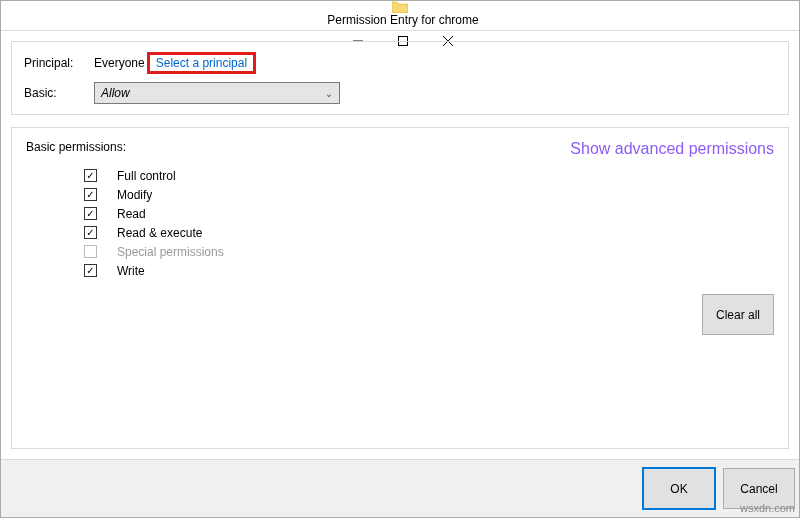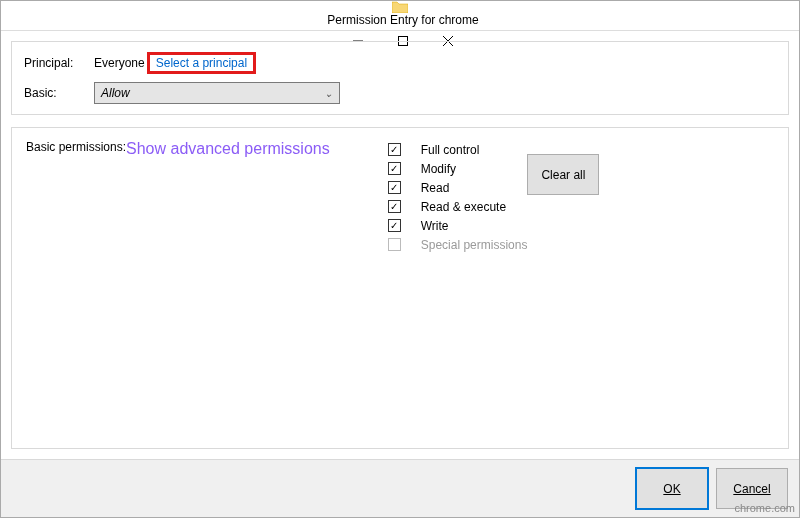--- a/index.html
+++ b/index.html
@@ -15,33 +15,33 @@
     .content { padding: 10px; flex: 1; display: flex; flex-direction: column; gap: 12px; }
     .panel { border: 1px solid #d9d9d9; padding: 10px 12px; }
     .row { display: flex; align-items: center; margin-bottom: 8px; }
     .row:last-child { margin-bottom: 0; }
     .label-col { width: 70px; font-size: 12px; }
     .principal-val { font-size: 12px; margin-right: 2px; }
     .link-box { border: 3px solid #e21b1b; padding: 1px 6px; }
     .link { color: #0066cc; font-size: 12px; cursor: pointer; }
     .select { width: 246px; height: 22px; border: 1px solid #7a7a7a; background: #e5e5e5; font-size: 12px; padding: 0 6px; display: flex; align-items: center; justify-content: space-between; cursor: pointer; font-style: italic; }
     .select .chev { font-size: 10px; color: #555; }
-    .perm-panel { border: 1px solid #d9d9d9; padding: 12px 14px 14px; flex: 1; display: flex; flex-direction: row; }
+    .perm-panel { border: 1px solid #d9d9d9; padding: 12px 14px 14px; flex: 1; display: flex; flex-direction: column; }
     .perm-header { display: flex; justify-content: space-between; margin-bottom: 8px; }
     .perm-title { font-size: 12px; }
     .adv-link { color: #8b5cf6; font-size: 16px; cursor: pointer; }
     .perm-list { margin-left: 58px; }
     .perm-item { display: flex; align-items: center; gap: 20px; height: 19px; font-size: 12px; }
     .perm-item.disabled { color: #9a9a9a; }
     .cb { width: 13px; height: 13px; border: 1px solid #333; display: inline-flex; align-items: center; justify-content: center; background: #fff; cursor: pointer; }
     .cb.checked::after { content: "✓"; font-size: 10px; line-height: 10px; color: #000; }
     .cb.disabled { border-color: #bbb; cursor: default; }
     .clear-row { display: flex; justify-content: flex-end; margin-top: 14px; }
     .btn { min-width: 72px; height: 41px; border: 1px solid #adadad; background: #e1e1e1; font-size: 12px; padding: 0 12px; cursor: pointer; display: inline-flex; align-items: center; justify-content: center; }
-    .footer { border-top: 1px solid #d9d9d9; padding: 8px 11px; display: flex; justify-content: flex-end; gap: 8px; background: #f0f0f0; text-decoration: underline; }
+    .footer { border-top: 1px solid #d9d9d9; padding: 8px 4px; display: flex; justify-content: flex-end; gap: 8px; background: #f0f0f0; }
     .btn.primary { border: 1px solid #0078d7; outline: 1px solid #0078d7; }
     .watermark { position: absolute; bottom: 3px; right: 4px; font-size: 11px; color: #888; }
   </style>
 </head>
 <body>
 
 <div class="window">
 
   <div class="titlebar">
     <span class="folder-icon">
@@ -104,35 +104,35 @@
             <span>Modify</span>
           </div>
           <div class="perm-item">
             <span class="cb checked"></span>
             <span>Read</span>
           </div>
           <div class="perm-item">
             <span class="cb checked"></span>
             <span>Read &amp; execute</span>
           </div>
+          <div class="perm-item disabled">
+            <span class="cb disabled"></span>
+            <span>Special permissions</span>
+          </div>
           <div class="perm-item">
             <span class="cb checked"></span>
             <span>Write</span>
-          </div>
-          <div class="perm-item disabled">
-            <span class="cb disabled"></span>
-            <span>Special permissions</span>
           </div>
         </div>
       <div class="clear-row">
         <div class="btn">Clear all</div>
       </div>
     </div>
 
   </div>
 
   <div class="footer">
     <div class="btn primary">OK</div>
     <div class="btn">Cancel</div>
   </div>
 
-  <div class="watermark">chrome.com</div>
+  <div class="watermark">wsxdn.com</div>
 </div>
 
 </body></html>

